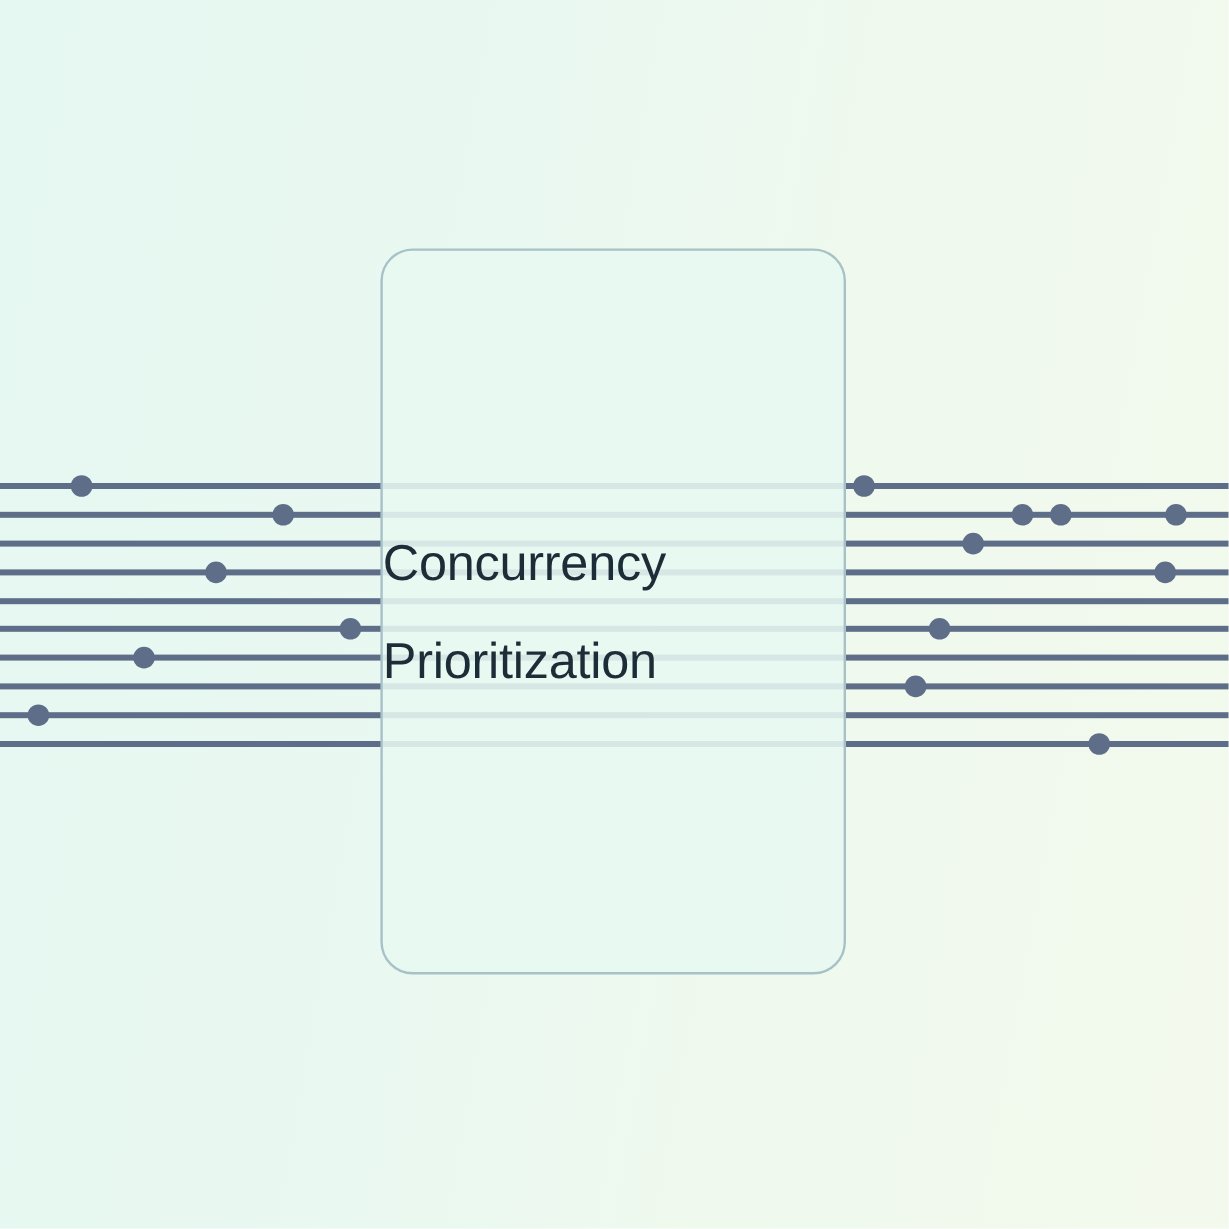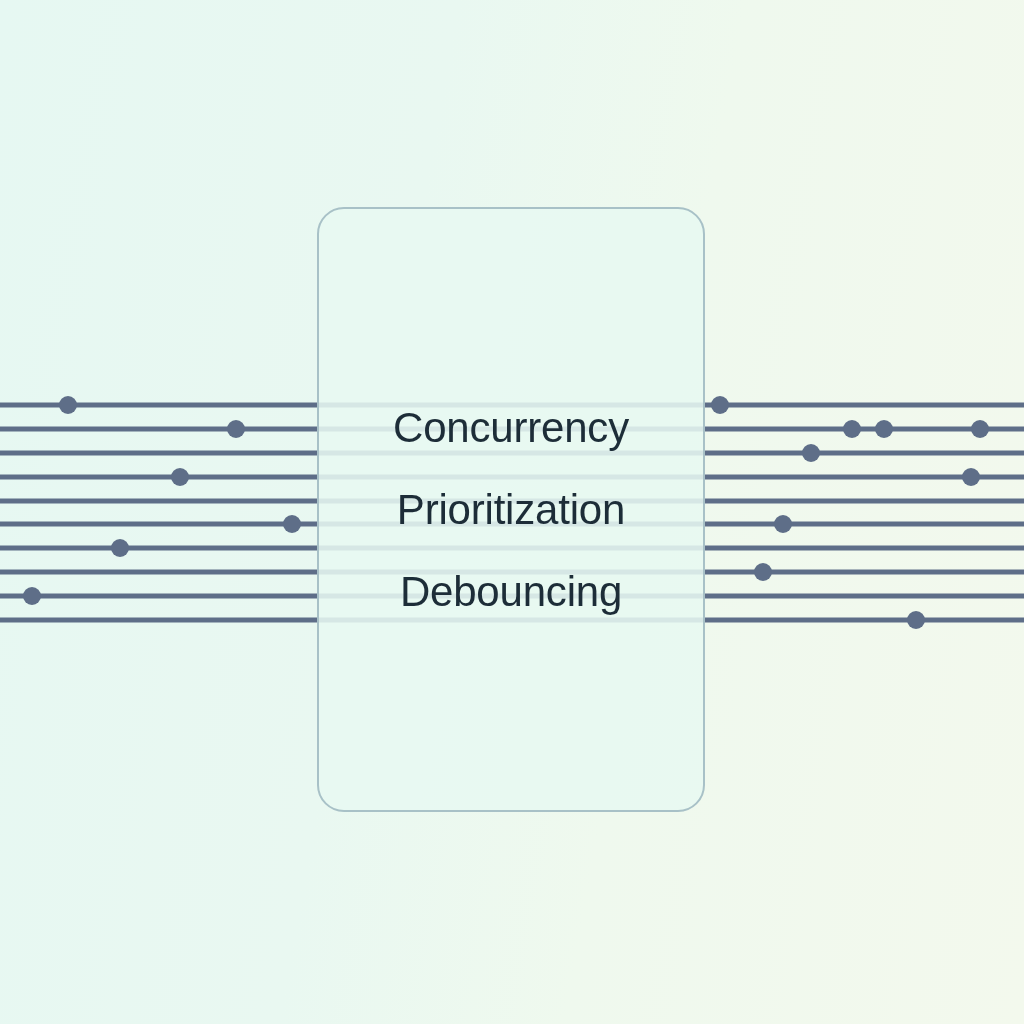--- a/index.html
+++ b/index.html
@@ -57,21 +57,20 @@
     background: rgba(231, 248, 241, 0.88);
     display: flex;
     flex-direction: column;
     align-items: center;
     justify-content: center;
     gap: 0px;
     overflow: hidden;
   }
   .card-item {
     width: 100%;
-    text-align: center;
     color: #1d2d38;
     font-size: 42px;
     line-height: 1.0;
     font-weight: 400;
     letter-spacing: -0.2px;
     padding: 20px 0;
     white-space: nowrap;
   }
 </style>
 </head>
@@ -103,16 +102,15 @@
       <div class="dot" style="left: 763px; top: 572px; width: 18px; height: 18px; background: rgb(94, 110, 136);"></div>
       <div class="rail" style="top: 596px; background: rgb(94, 110, 136); height: 5px;"></div>
       <div class="dot" style="left: 32px; top: 596px; width: 18px; height: 18px; background: rgb(94, 110, 136);"></div>
       <div class="rail" style="top: 620px; background: rgb(94, 110, 136); height: 5px;"></div>
       <div class="dot" style="left: 916px; top: 620px; width: 18px; height: 18px; background: rgb(94, 110, 136);"></div>
     </div>
 
   <div id="card">
     <div class="card-item">Concurrency</div>
     <div class="card-item">Prioritization</div>
-    <div class="card-item">Debouncing</div>
   </div>
 
 </div>
 
 </body></html>

